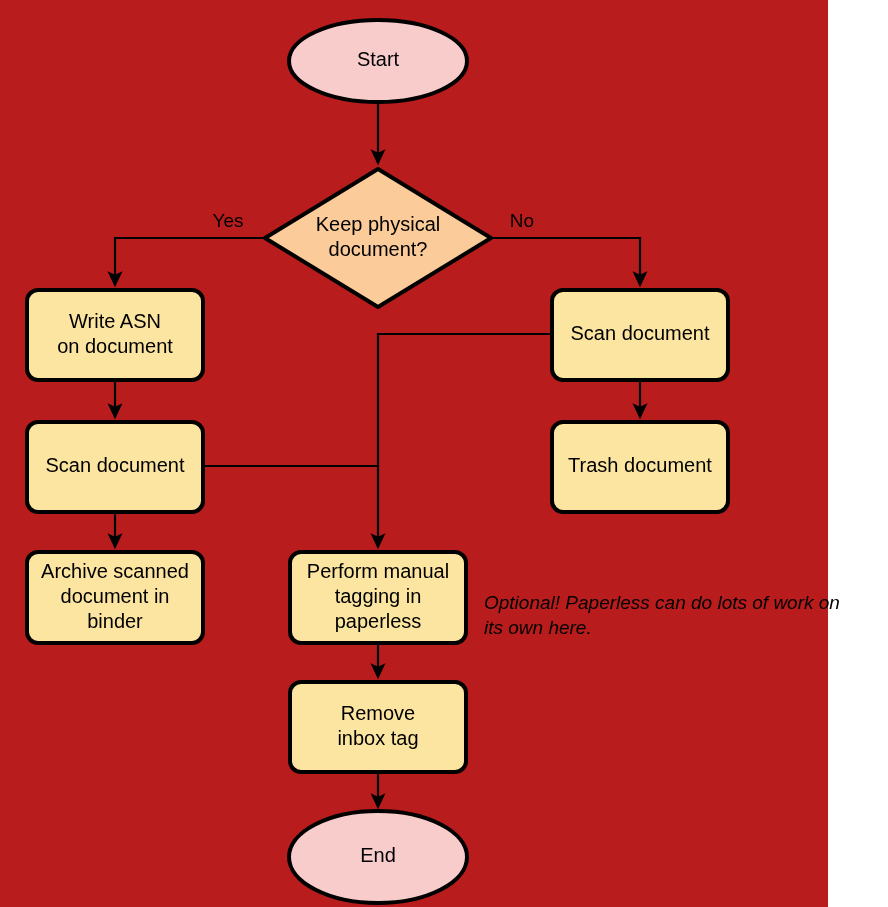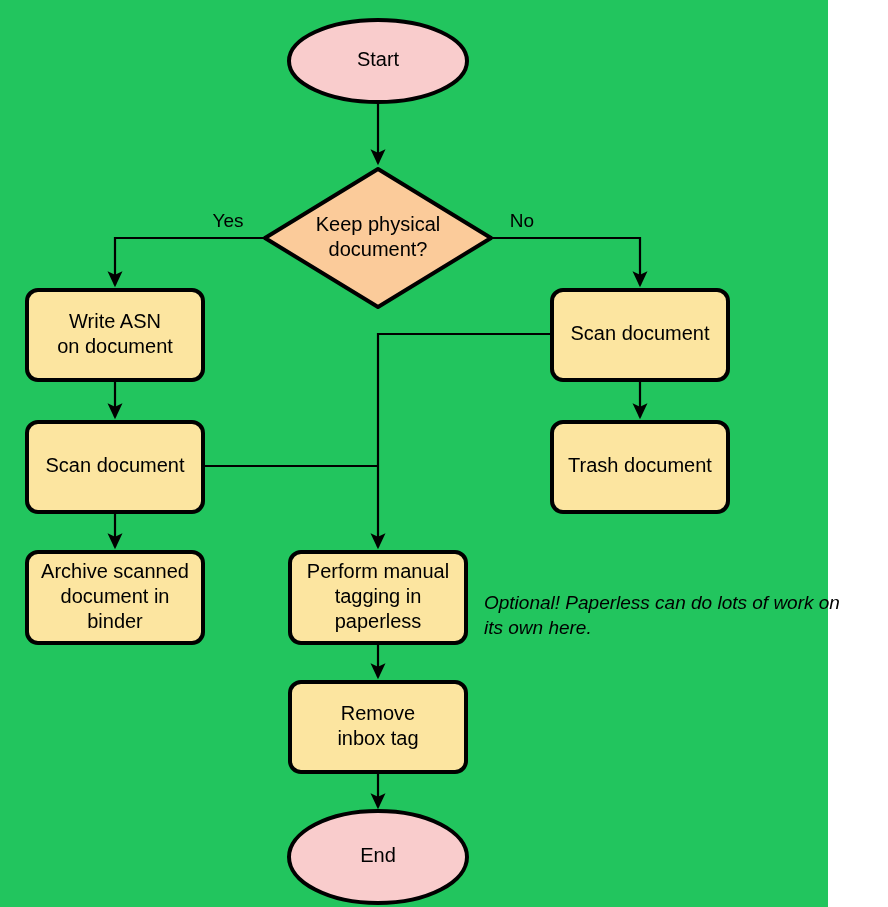--- a/index.html
+++ b/index.html
@@ -10,21 +10,21 @@
   body {
     width: 888px;
     height: 907px;
     font-family: "Liberation Sans", sans-serif;
     overflow: hidden;
   }
   #flowchart-root {
     position: relative;
     width: 828px;
     height: 907px;
-    background: #22c55e;
+    background: #b91c1c;
   }
   svg#flow-svg {
     display: block;
     width: 888px;
     height: 907px;
   }
   .node-shape {
     stroke: #000000;
     stroke-width: 4;
     stroke-linejoin: round;

